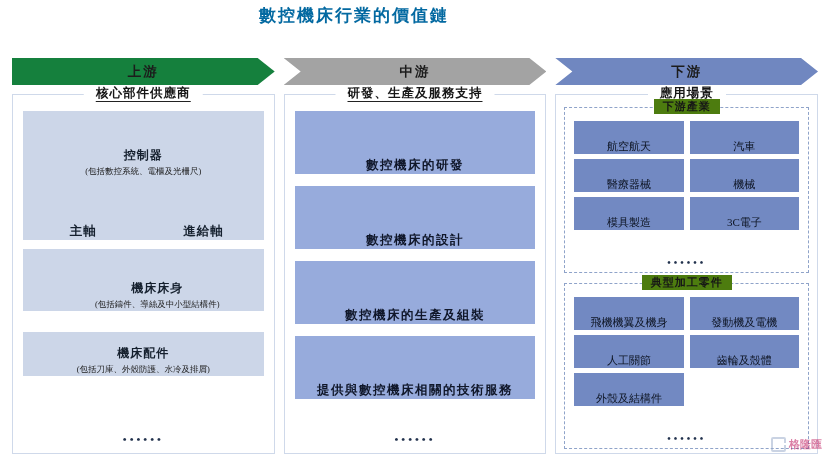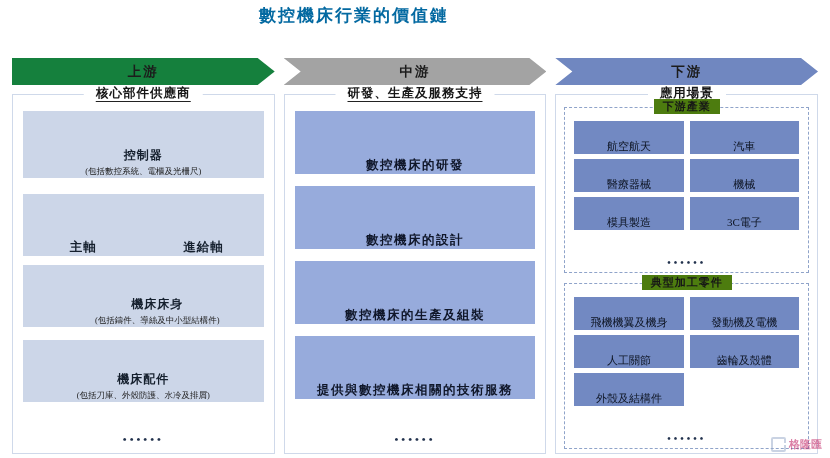--- a/index.html
+++ b/index.html
@@ -54,24 +54,24 @@
   .cell{
     display:flex;flex-direction:column;align-items:center;justify-content:flex-end;
     text-align:center;box-sizing:border-box;
   }
   .cell .main{font-weight:bold;letter-spacing:1px;}
   .cell .sub{font-size:8.5px;letter-spacing:0;margin-top:2px;color:#1d1d1d;}
 
   
   .upstream .cell{background:#ccd6e8;color:#15202e;}
   .upstream .r1{height:67px;}
-  .upstream .row2{display:flex;gap:0;margin-top:16px;}
+  .upstream .row2{display:flex;gap:0;margin-top:0;}
   .upstream .row2 .cell{flex:1;height:62px;}
   .upstream .r3{height:62px;margin-top:9px;padding-left:28px;}
-  .upstream .r4{height:62px;margin-top:13px;}
+  .upstream .r4{height:44px;margin-top:21px;}
   .upstream .main{font-size:12px;}
   .upstream .row2 .main{font-size:12.5px;}
 
   
   .midstream .cell{background:#97abdc;color:#10172a;height:63px;}
   .midstream .cell + .cell{margin-top:12px;}
   .midstream .main{font-size:12.5px;letter-spacing:1.5px;}
 
   
   .dots{

